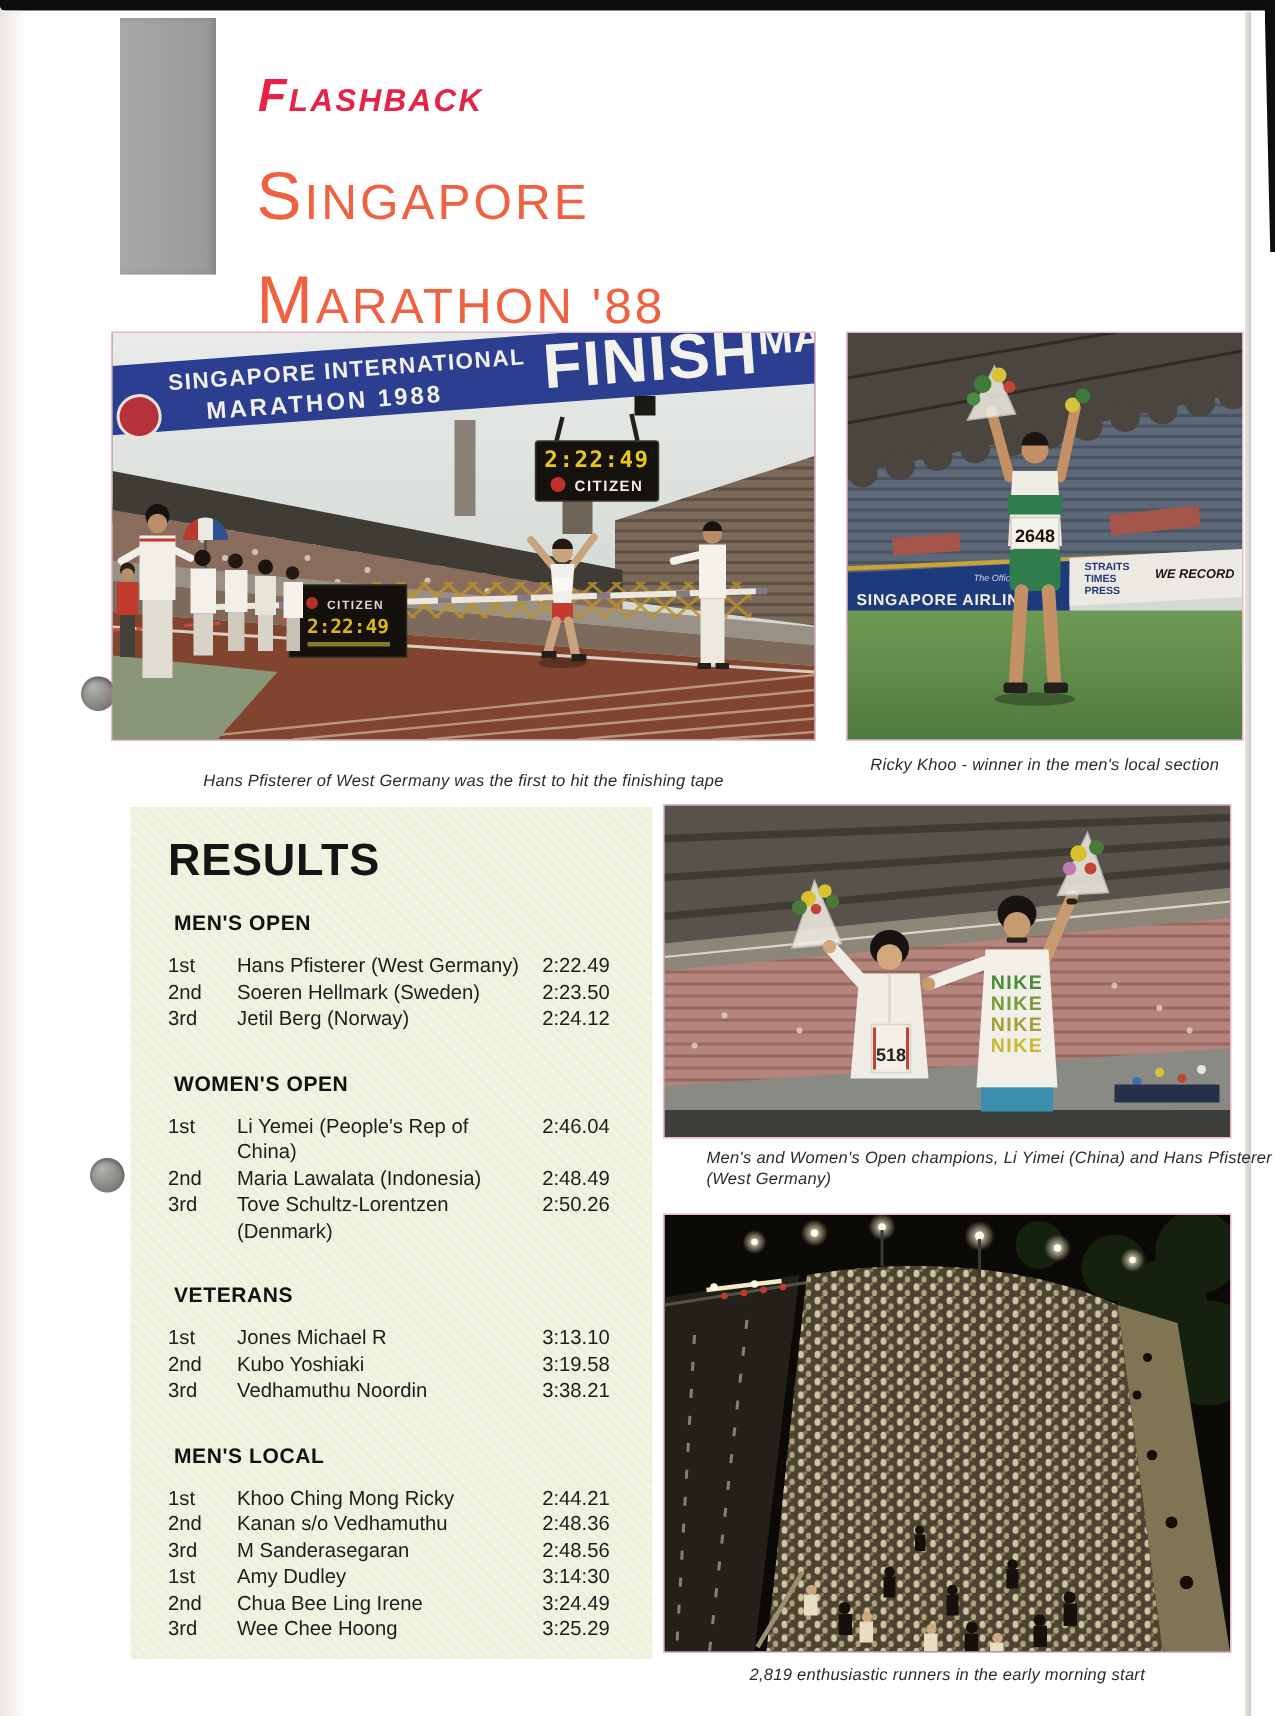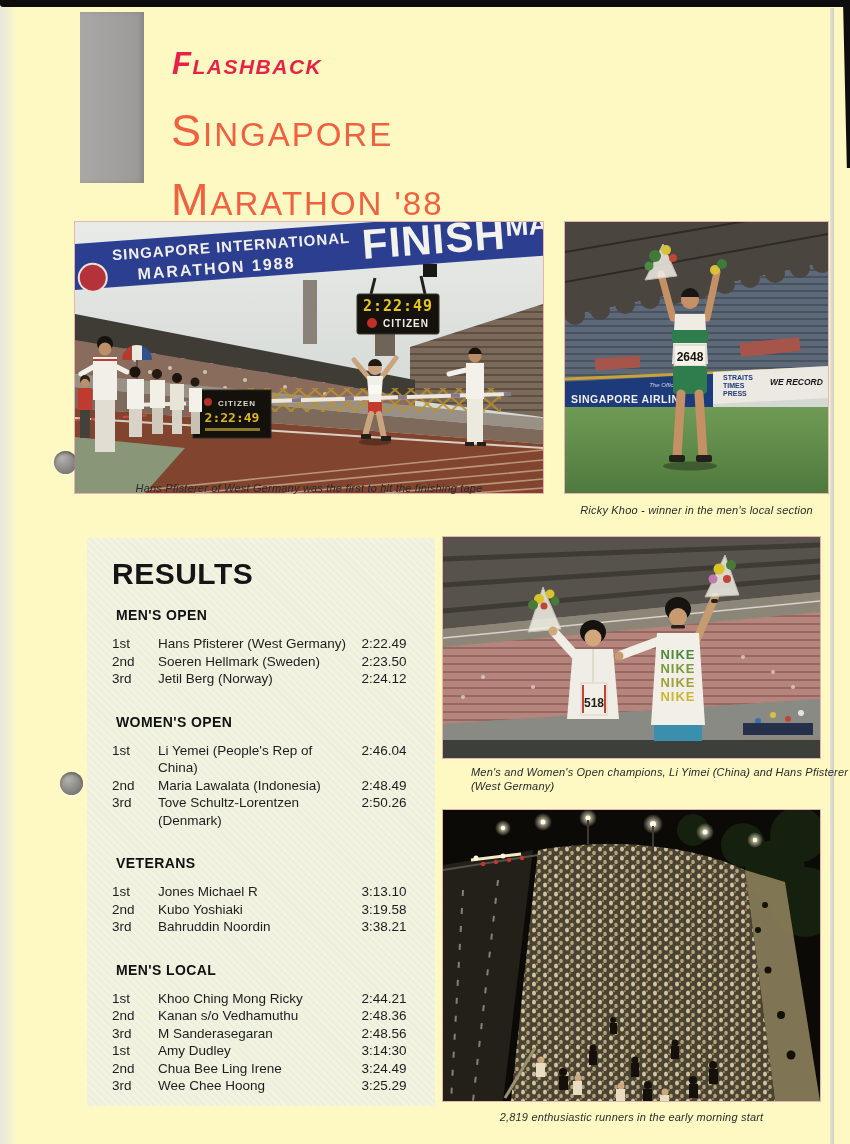--- a/index.html
+++ b/index.html
@@ -1,18 +1,18 @@
 <!DOCTYPE html>
 <html><head>
 <meta charset="utf-8">
 <style>
   html,body{margin:0;padding:0;background:#efece6;}
   .sheet{
     position:relative;width:850px;height:1144px;overflow:hidden;
-    background:#fef9c3;
+    background:#ffffff;
     font-family:"Liberation Sans",sans-serif;
   }
   .abs{position:absolute;}
   
   .scan-top{left:0;top:0;width:850px;height:7px;background:#0c0c0c;border-radius:0 0 3px 3px;}
   .scan-right{right:0;top:0;width:7px;height:168px;background:#0e0e0e;clip-path:polygon(0 0,100% 0,100% 100%,55% 100%);}
   .page-edge-r{left:830px;top:8px;width:4px;height:1136px;background:linear-gradient(to right,#e6e3db,#cfccc3);}
   .page-edge-l{left:0;top:7px;width:18px;height:1137px;background:linear-gradient(to right,#e9e6df,rgba(247,245,239,0));}
   .hole{width:23px;height:23px;border-radius:50%;
     background:radial-gradient(circle at 35% 30%,#b5b3b0,#7c7a77 75%);
@@ -210,21 +210,21 @@
         <circle cx="0" cy="0" r="6.5" fill="#b98c66"></circle>
           <path d="M-6.5,-2 A6.5,6.5 0 0 1 6.5,-2 Z" fill="#16120e"></path>
         <rect x="-9" y="7" width="18" height="36" fill="#f4f1ea"></rect>
         <path d="M-9,14 L-26,18" stroke="#f4f1ea" stroke-width="5" stroke-linecap="round"></path>
         <rect x="-8" y="43" width="16" height="44" fill="#eceadf"></rect>
         <rect x="-10" y="86" width="9" height="4" fill="#23201c"></rect>
           <rect x="2" y="86" width="9" height="4" fill="#23201c"></rect>
       </g>
     </svg>
   </div>
-  <div class="caption cap-center" style="left:75px;top:481px;width:468px;">Hans Pfisterer of West Germany was the first to hit the finishing tape</div>
+  <div class="caption cap-center" style="left:75px;top:514px;width:468px;">Hans Pfisterer of West Germany was the first to hit the finishing tape</div>
 
   <div class="photo" style="left:565px;top:222px;width:263px;height:271px;">
     <svg width="263" height="271" viewBox="0 0 263 271">
       <defs>
         <pattern id="r-rows" width="7" height="7" patternUnits="userSpaceOnUse">
           <rect width="7" height="7" fill="#5d6878"></rect>
             <rect y="5" width="7" height="2" fill="#49525f"></rect>
         </pattern>
         <linearGradient id="r-grass" x1="0" y1="0" x2="0" y2="1">
           <stop offset="0" stop-color="#6f9a55"></stop>
@@ -345,21 +345,21 @@
         <span class="r-name">Jones Michael R</span>
         <span class="r-time">3:13.10</span>
         </div>
       <div class="r-row">
         <span class="r-rank">2nd</span>
         <span class="r-name">Kubo Yoshiaki</span>
         <span class="r-time">3:19.58</span>
         </div>
       <div class="r-row">
         <span class="r-rank">3rd</span>
-        <span class="r-name">Bahruddin Noordin</span>
+        <span class="r-name">Vedhamuthu Noordin</span>
         <span class="r-time">3:38.21</span>
         </div>
     </div>
 
     <div class="sec-title">MEN'S LOCAL</div>
     <div>
       <div class="r-row">
         <span class="r-rank">1st</span>
         <span class="r-name">Khoo Ching Mong Ricky</span>
         <span class="r-time">2:44.21</span>

